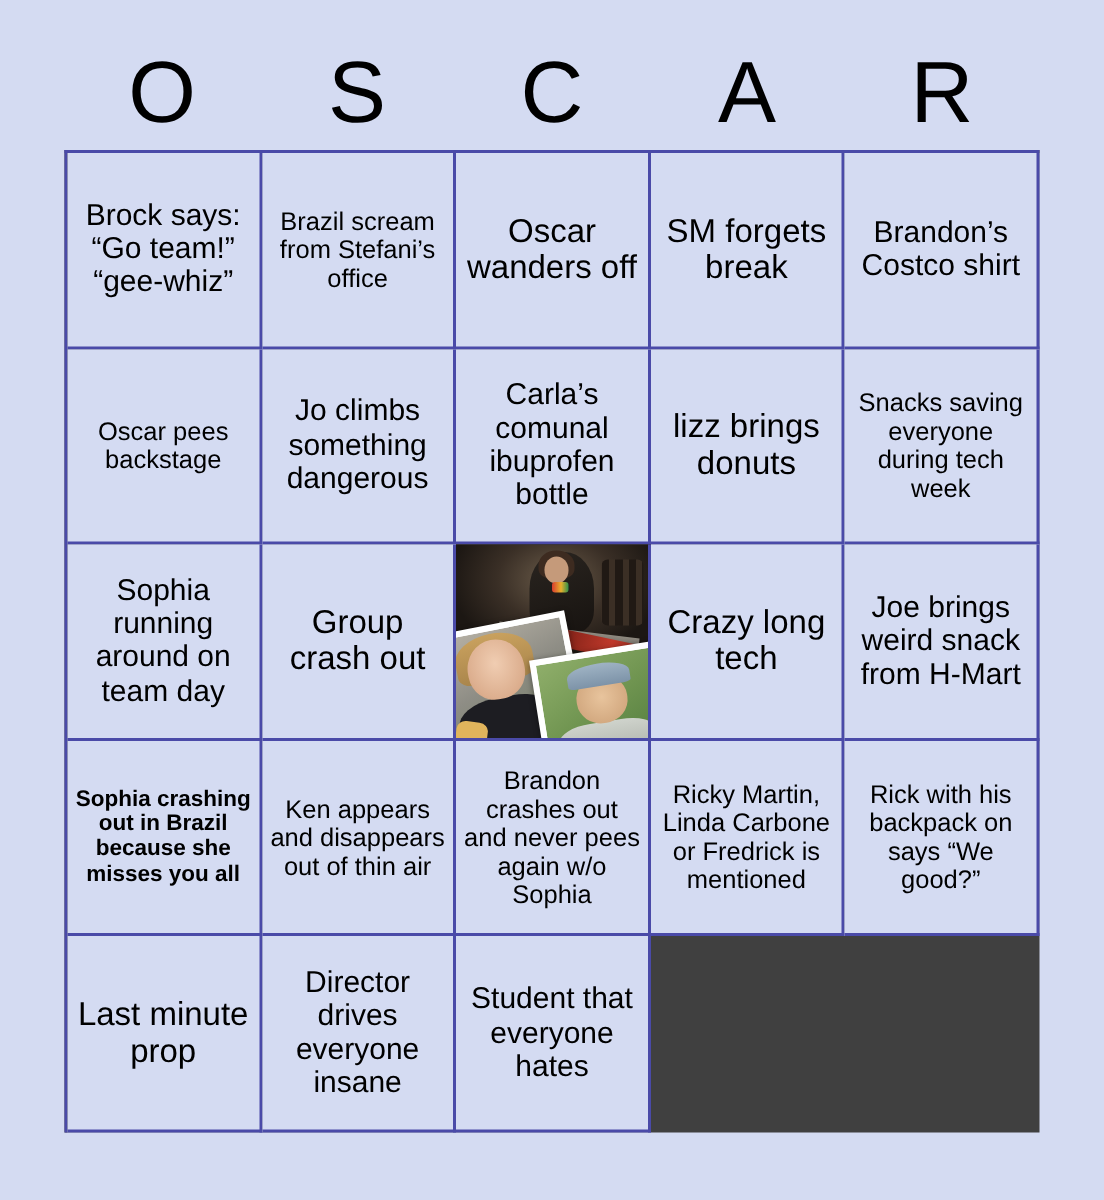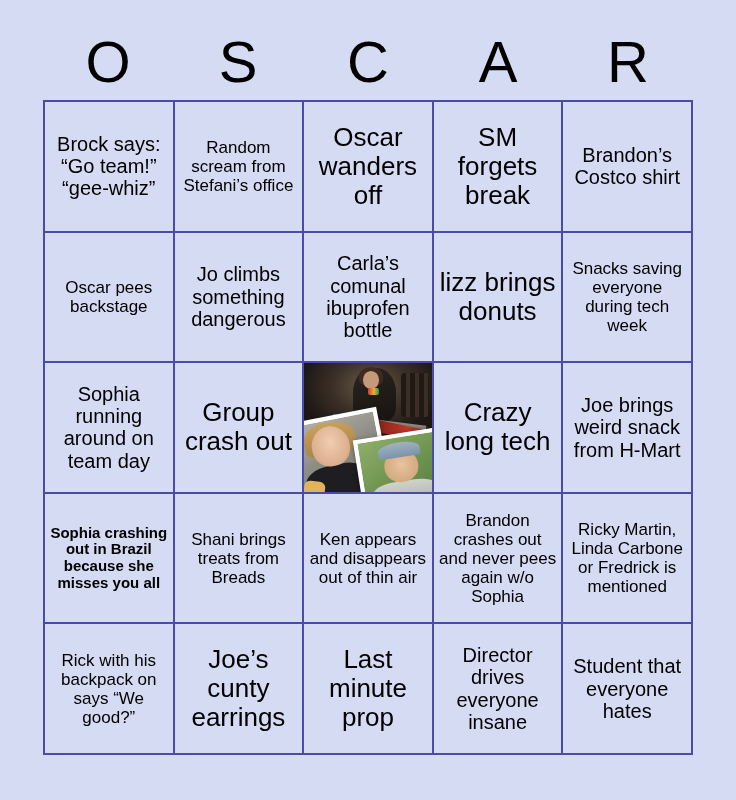--- a/index.html
+++ b/index.html
@@ -67,21 +67,21 @@
     overflow: hidden;
   }
   .cell-text {
     display: block;
     color: #000000;
     line-height: 1.12;
     width: 100%;
     word-wrap: break-word;
   }
   
-  .fs-xl .cell-text { font-size: 26px; }
+  .fs-xl .cell-text { font-size: 22px; }
   .fs-lg .cell-text { font-size: 17px; }
   .fs-md .cell-text { font-size: 20px; }
   .fs-sm .cell-text { font-size: 17px; }
   .fs-xs .cell-text { font-size: 15px; font-weight: bold; }
 
   
   .cell-image {
     padding: 0;
     background: #1a1510;
   }
@@ -278,21 +278,21 @@
     <span class="header-letter">C</span>
     <span class="header-letter">A</span>
     <span class="header-letter">R</span>
   </div>
 
   <div class="grid" id="bingo-grid">
       <div class="cell fs-md">
         <span class="cell-text">Brock says: “Go team!” “gee-whiz”</span>
       </div>
       <div class="cell fs-sm">
-        <span class="cell-text">Random scream from Stefani’s office</span>
+        <span class="cell-text">Brazil scream from Stefani’s office</span>
       </div>
       <div class="cell fs-xl">
         <span class="cell-text">Oscar wanders off</span>
       </div>
       <div class="cell fs-xl">
         <span class="cell-text">SM forgets break</span>
       </div>
       <div class="cell fs-md">
         <span class="cell-text">Brandon’s Costco shirt</span>
       </div>
@@ -349,39 +349,33 @@
       </div>
       <div class="cell fs-xl">
         <span class="cell-text">Crazy long tech</span>
       </div>
       <div class="cell fs-md">
         <span class="cell-text">Joe brings weird snack from H-Mart</span>
       </div>
       <div class="cell fs-xs">
         <span class="cell-text">Sophia crashing out in Brazil because she misses you all</span>
       </div>
-      <div class="cell fs-lg">
-        <span class="cell-text">Shani brings treats from Breads</span>
-      </div>
       <div class="cell fs-sm">
         <span class="cell-text">Ken appears and disappears out of thin air</span>
       </div>
       <div class="cell fs-sm">
         <span class="cell-text">Brandon crashes out and never pees again w/o Sophia</span>
       </div>
       <div class="cell fs-sm">
         <span class="cell-text">Ricky Martin, Linda Carbone or Fredrick is mentioned</span>
       </div>
       <div class="cell fs-sm">
         <span class="cell-text">Rick with his backpack on says “We good?”</span>
       </div>
       <div class="cell fs-xl">
-        <span class="cell-text">Joe’s cunty earrings</span>
-      </div>
-      <div class="cell fs-xl">
         <span class="cell-text">Last minute prop</span>
       </div>
       <div class="cell fs-md">
         <span class="cell-text">Director drives everyone insane</span>
       </div>
       <div class="cell fs-md">
         <span class="cell-text">Student that everyone hates</span>
       </div>
     </div>
 

